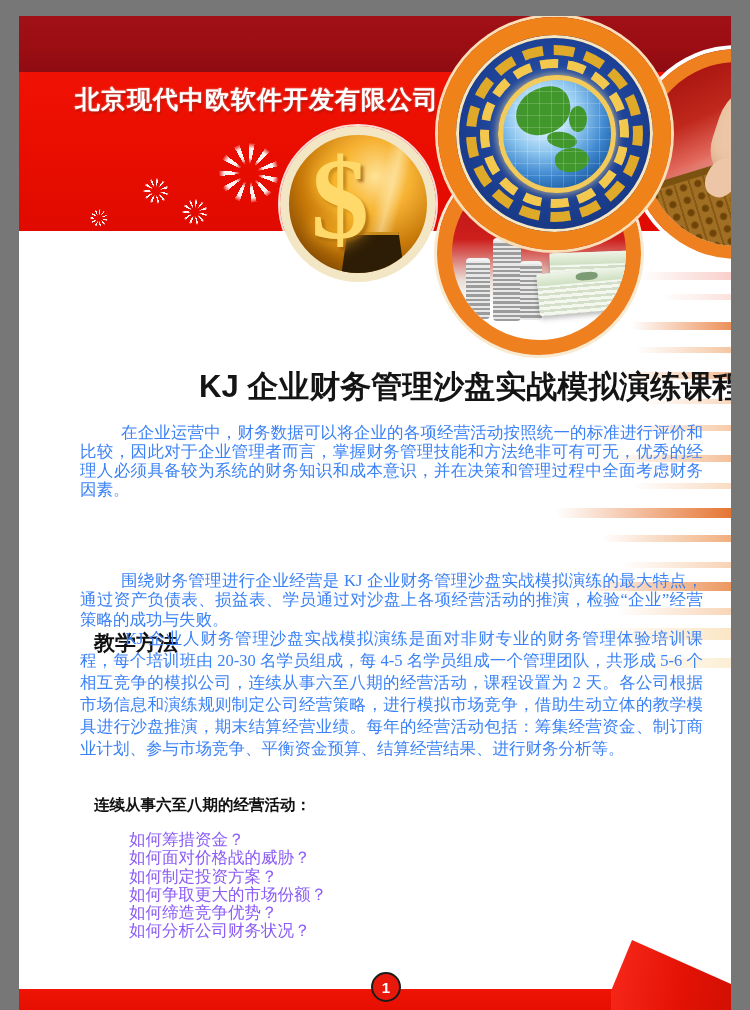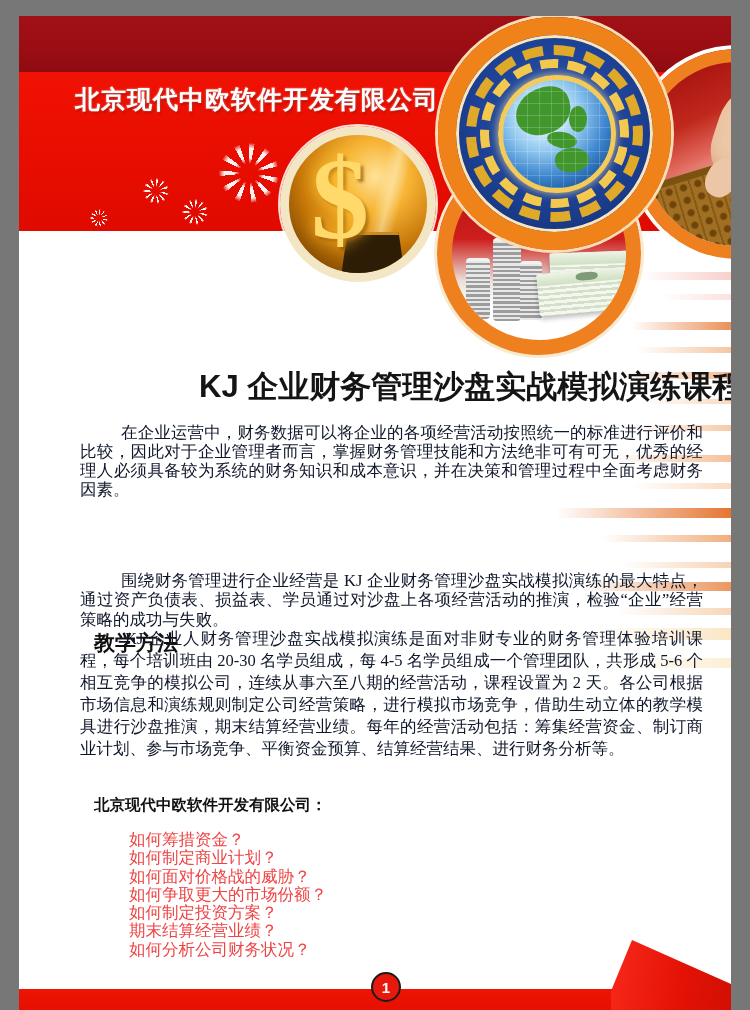--- a/index.html
+++ b/index.html
@@ -140,39 +140,39 @@
 
   
   .title {
     position:absolute; left:180px; top:350px; white-space:nowrap;
     font-size:31px; font-weight:bold; color:#141414; letter-spacing:0;
     z-index:5;
   }
   .para {
     position:absolute; left:61px; width:623px;
     font-family:"Liberation Serif","DejaVu Serif",serif;
-    font-size:16.5px; color:#0f172a; text-align:justify;
+    font-size:16.5px; color:#3b82f6; text-align:justify;
     z-index:5;
   }
   .para.p1 { top:408px; line-height:18.9px; text-indent:41px; }
   .para.p2 { top:483px; line-height:18.9px; text-indent:41px; }
   .para.p3 { top:555px; line-height:19.3px; text-indent:41px; }
   .h-teaching {
     position:absolute; left:75px; top:613px;
     font-size:21px; font-weight:bold; color:#111; z-index:5;
   }
   .para.p4 { top:612px; line-height:22px; text-indent:45px; }
   .h-challenge {
     position:absolute; left:75px; top:779px;
     font-size:15.5px; font-weight:bold; color:#111; z-index:5;
   }
   .questions {
     position:absolute; left:110px; top:815px; z-index:5;
     font-family:"Liberation Serif","DejaVu Serif",serif;
-    font-size:16.5px; color:#ef4444; line-height:18.3px;
+    font-size:16.5px; color:#8b5cf6; line-height:18.3px;
   }
 
   
   .footer-band {
     position:absolute; left:0; top:973px; width:750px; height:37px;
     background:linear-gradient(180deg,#ef1404,#de0b00); z-index:2;
   }
   .ribbon {
     position:absolute; left:592px; top:924px; width:158px; height:86px;
     background:linear-gradient(100deg,#f8291a 0%,#e31205 45%,#c50e00 100%);
@@ -262,28 +262,27 @@
   </div>
 
   <div class="title">KJ 企业财务管理沙盘实战模拟演练课程</div>
 
   <div class="para p1">在企业运营中，财务数据可以将企业的各项经营活动按照统一的标准进行评价和比较，因此对于企业管理者而言，掌握财务管理技能和方法绝非可有可无，优秀的经理人必须具备较为系统的财务知识和成本意识，并在决策和管理过程中全面考虑财务因素。</div>
   <div class="para p3">围绕财务管理进行企业经营是 KJ 企业财务管理沙盘实战模拟演练的最大特点，通过资产负债表、损益表、学员通过对沙盘上各项经营活动的推演，检验“企业”经营策略的成功与失败。</div>
 
   <div class="h-teaching">教学方法</div>
   <div class="para p4">KJ 企业人财务管理沙盘实战模拟演练是面对非财专业的财务管理体验培训课程，每个培训班由 20-30 名学员组成，每 4-5 名学员组成一个管理团队，共形成 5-6 个相互竞争的模拟公司，连续从事六至八期的经营活动，课程设置为 2 天。各公司根据市场信息和演练规则制定公司经营策略，进行模拟市场竞争，借助生动立体的教学模具进行沙盘推演，期末结算经营业绩。每年的经营活动包括：筹集经营资金、制订商业计划、参与市场竞争、平衡资金预算、结算经营结果、进行财务分析等。</div>
 
-  <div class="h-challenge">北京现代中欧软件开发有限公司：</div>
+  <div class="h-challenge">连续从事六至八期的经营活动：</div>
   <div class="questions">
     <div>如何筹措资金？</div>
-    <div>如何制定商业计划？</div>
     <div>如何面对价格战的威胁？</div>
+    <div>如何制定投资方案？</div>
     <div>如何争取更大的市场份额？</div>
-    <div>如何制定投资方案？</div>
-    <div>期末结算经营业绩？</div>
+    <div>如何缔造竞争优势？</div>
     <div>如何分析公司财务状况？</div>
   </div>
 
   <div class="footer-band"></div>
   <div class="ribbon"></div>
   <div class="page-circle">
     <span>1</span>
   </div>
 
 </div>

